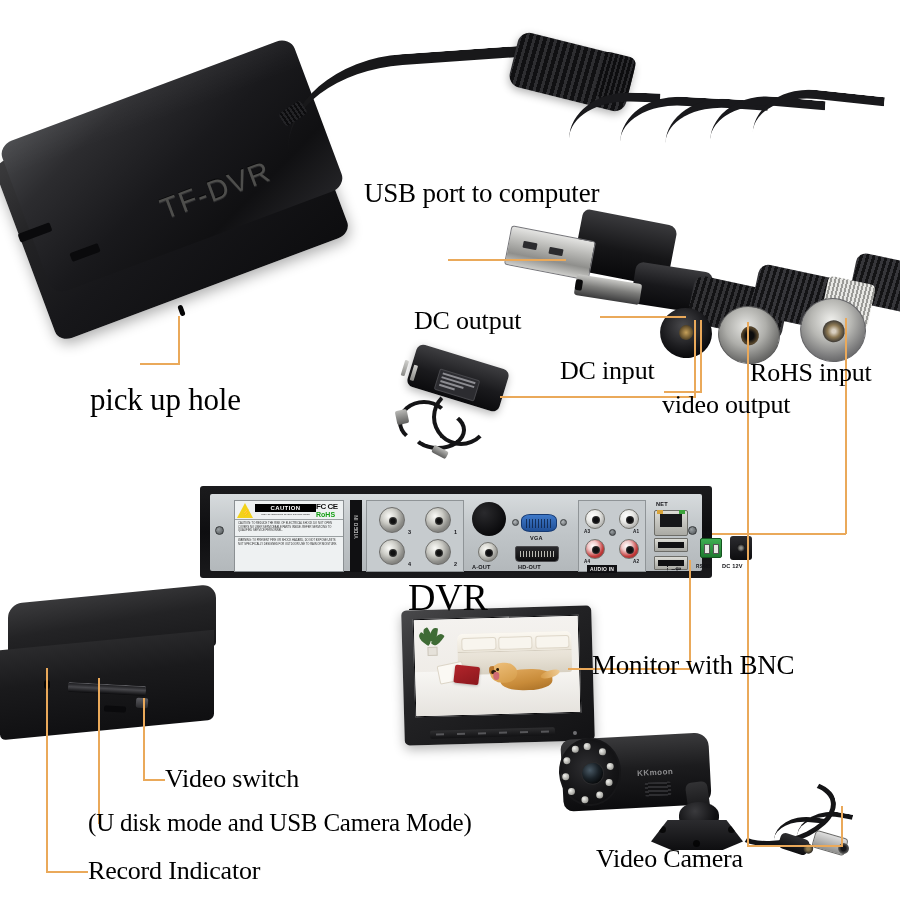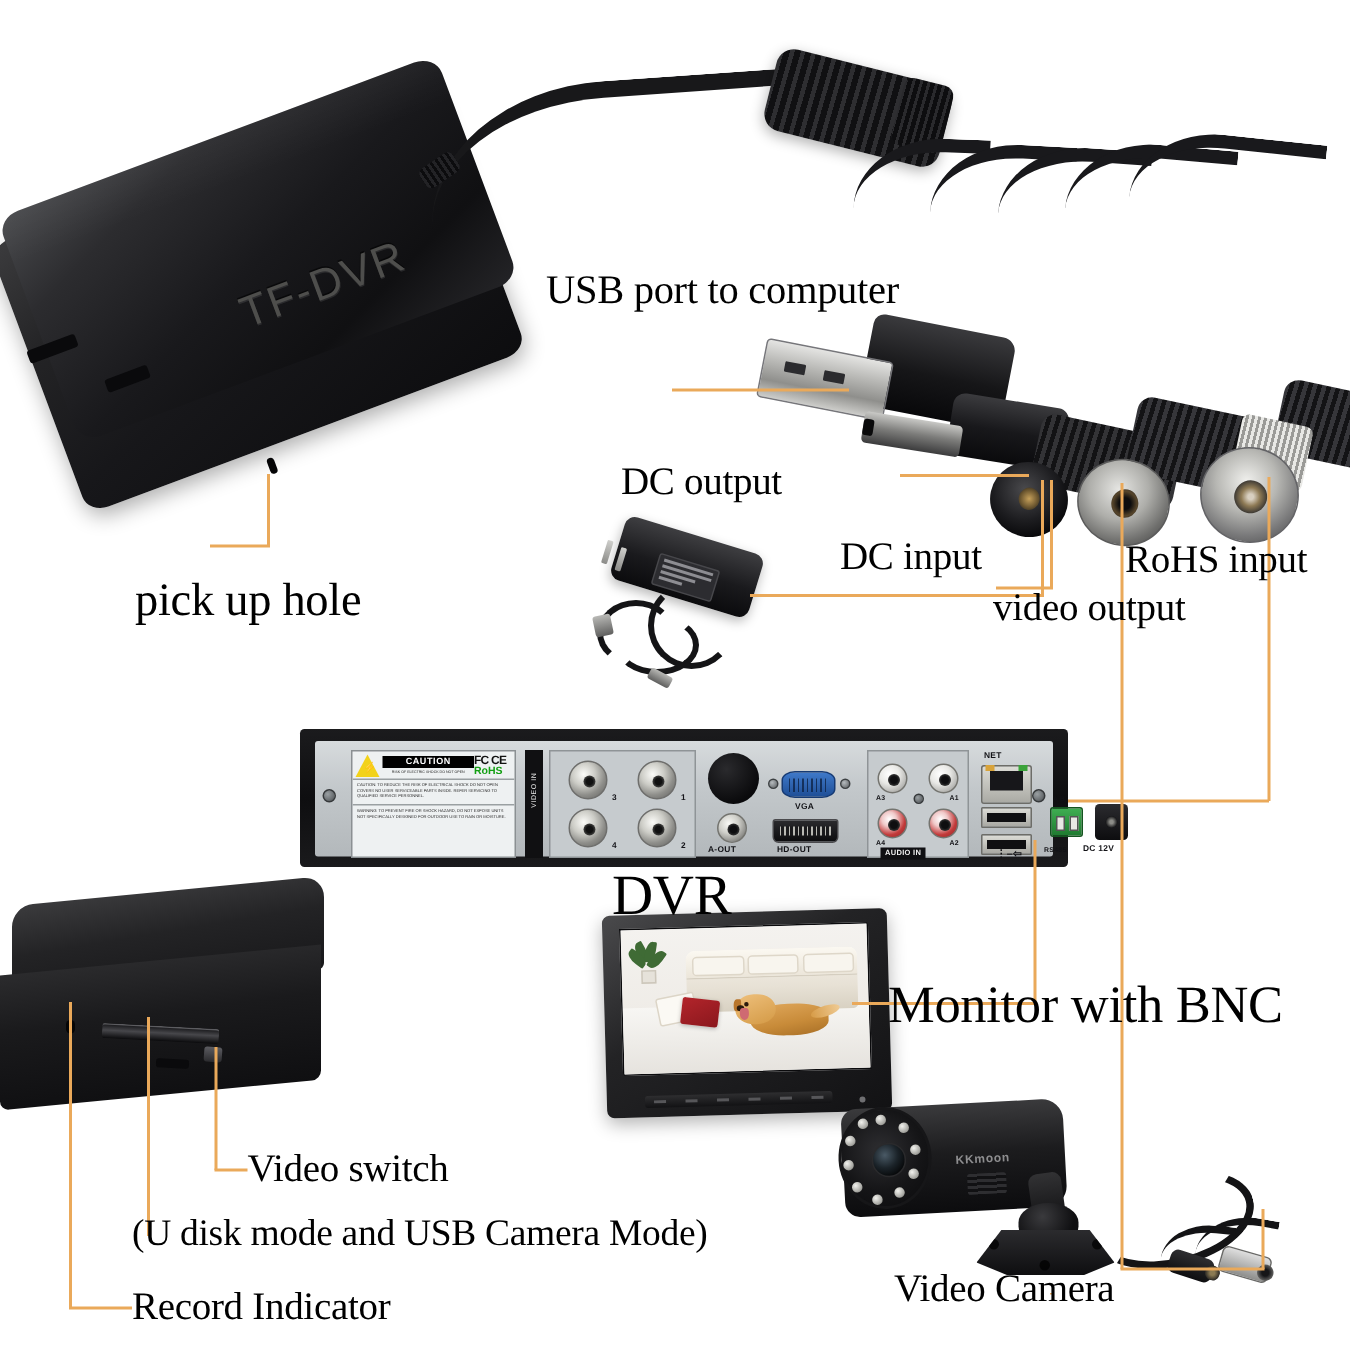--- a/index.html
+++ b/index.html
@@ -1053,21 +1053,21 @@
   <div class="callout" style="left:414px; top:308px; font-size:26px;">DC output</div>
 
   <div class="callout" style="left:560px; top:358px; font-size:26px;">DC input</div>
 
   <div class="callout" style="left:662px; top:392px; font-size:26px;">video output</div>
 
   <div class="callout" style="left:750px; top:360px; font-size:26px;">RoHS input</div>
 
   <div class="callout" style="left:408px; top:578px; font-size:38px;">DVR</div>
 
-  <div class="callout" style="left:592px; top:652px; font-size:35px;">Monitor with BNC</div>
+  <div class="callout" style="left:592px; top:652px; font-size:27px;">Monitor with BNC</div>
 
   <div class="callout" style="left:165px; top:766px; font-size:26px;">Video switch</div>
 
   <div class="callout" style="left:88px; top:858px; font-size:26px;">Record Indicator</div>
 
   <div class="callout" style="left:88px; top:810px; font-size:25px;">(U disk mode and USB Camera Mode)</div>
 
   <div class="callout" style="left:596px; top:846px; font-size:26px;">Video Camera</div>
 
 </div>

